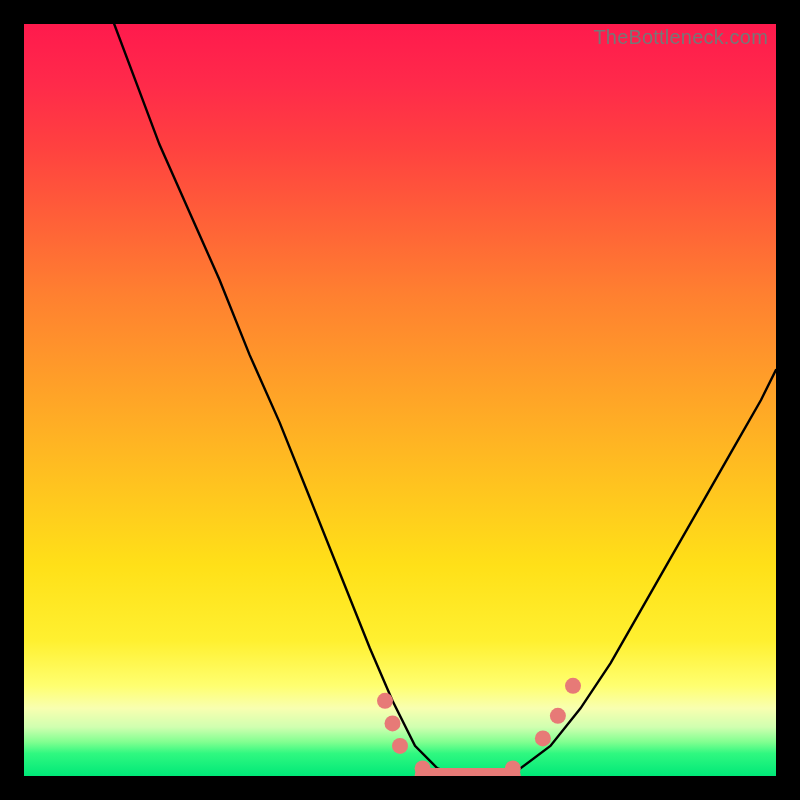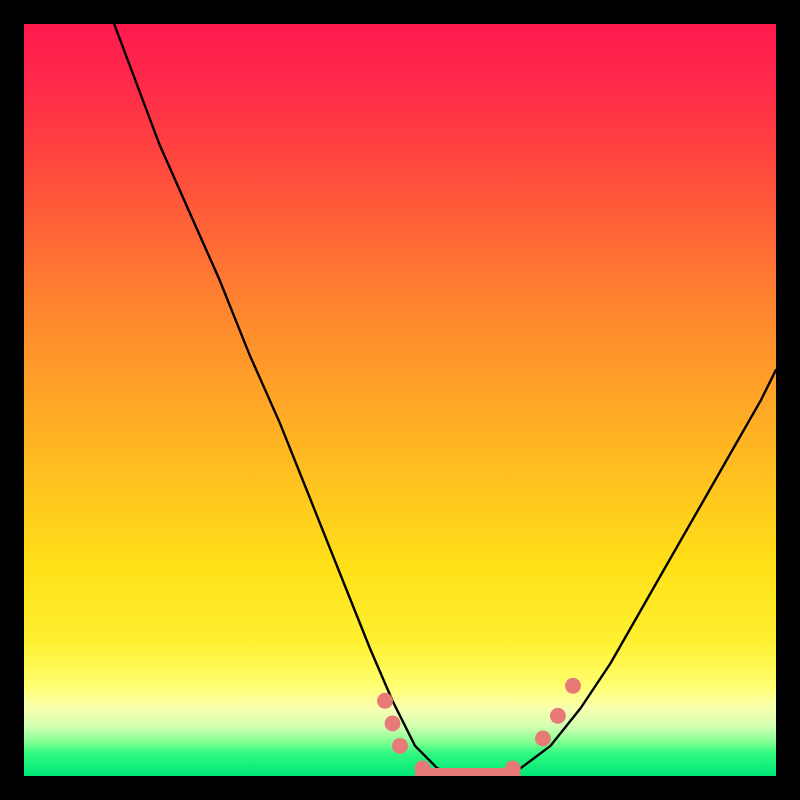--- a/index.html
+++ b/index.html
@@ -57,20 +57,21 @@
     top: 0;
     width: 752px;
     height: 752px;
   }
 </style>
 </head>
 <body>
 
 <div class="frame">
   <div class="plot">
+    <div class="watermark">TheBottleneck.com</div>
     <svg class="curve" viewBox="0 0 752 752" preserveAspectRatio="none">
       <path id="curve-path" fill="none" stroke="#000" stroke-width="2.4" stroke-linecap="round" d="M90.2 0.0 L112.8 60.2 L135.4 120.3 L165.4 188.0 L195.5 255.7 L225.6 330.9 L255.7 398.6 L285.8 473.8 L315.8 549.0 L345.9 624.2 L368.5 676.8 L391.0 721.9 L413.6 744.5 L436.2 752.0 L466.2 752.0 L496.3 744.5 L526.4 721.9 L556.5 684.3 L586.6 639.2 L616.6 586.6 L646.7 533.9 L676.8 481.3 L706.9 428.6 L737.0 376.0 L752.0 345.9"></path>
       <g id="markers">
           <rect x="390.6" y="744.0" width="106.2" height="16" rx="8" fill="#e77a77"></rect>
           <circle cx="361.0" cy="676.8" r="8" fill="#e77a77"></circle>
           <circle cx="368.5" cy="699.4" r="8" fill="#e77a77"></circle>
           <circle cx="376.0" cy="721.9" r="8" fill="#e77a77"></circle>
           <circle cx="398.6" cy="744.5" r="8" fill="#e77a77"></circle>
           <circle cx="421.1" cy="752.0" r="8" fill="#e77a77"></circle>
           <circle cx="443.7" cy="752.0" r="8" fill="#e77a77"></circle>

